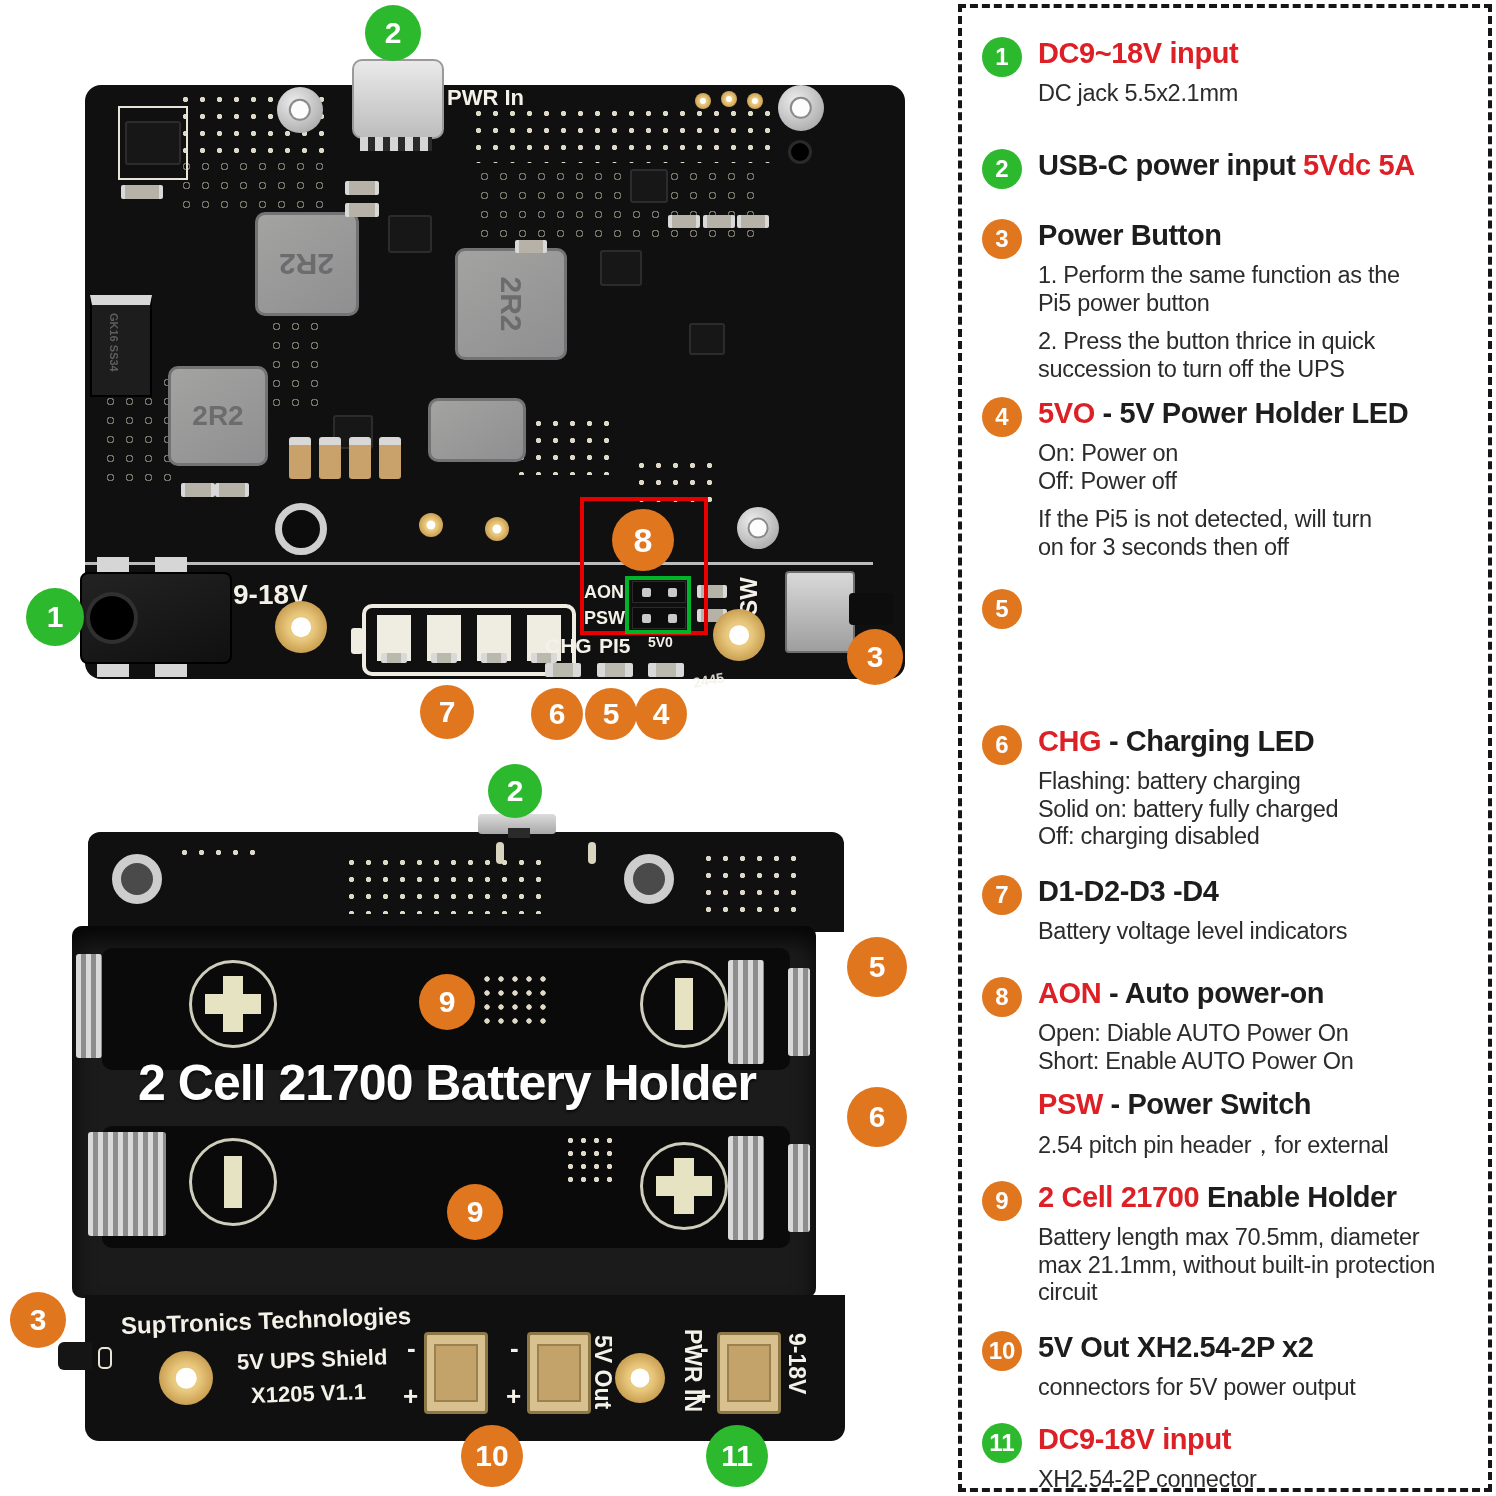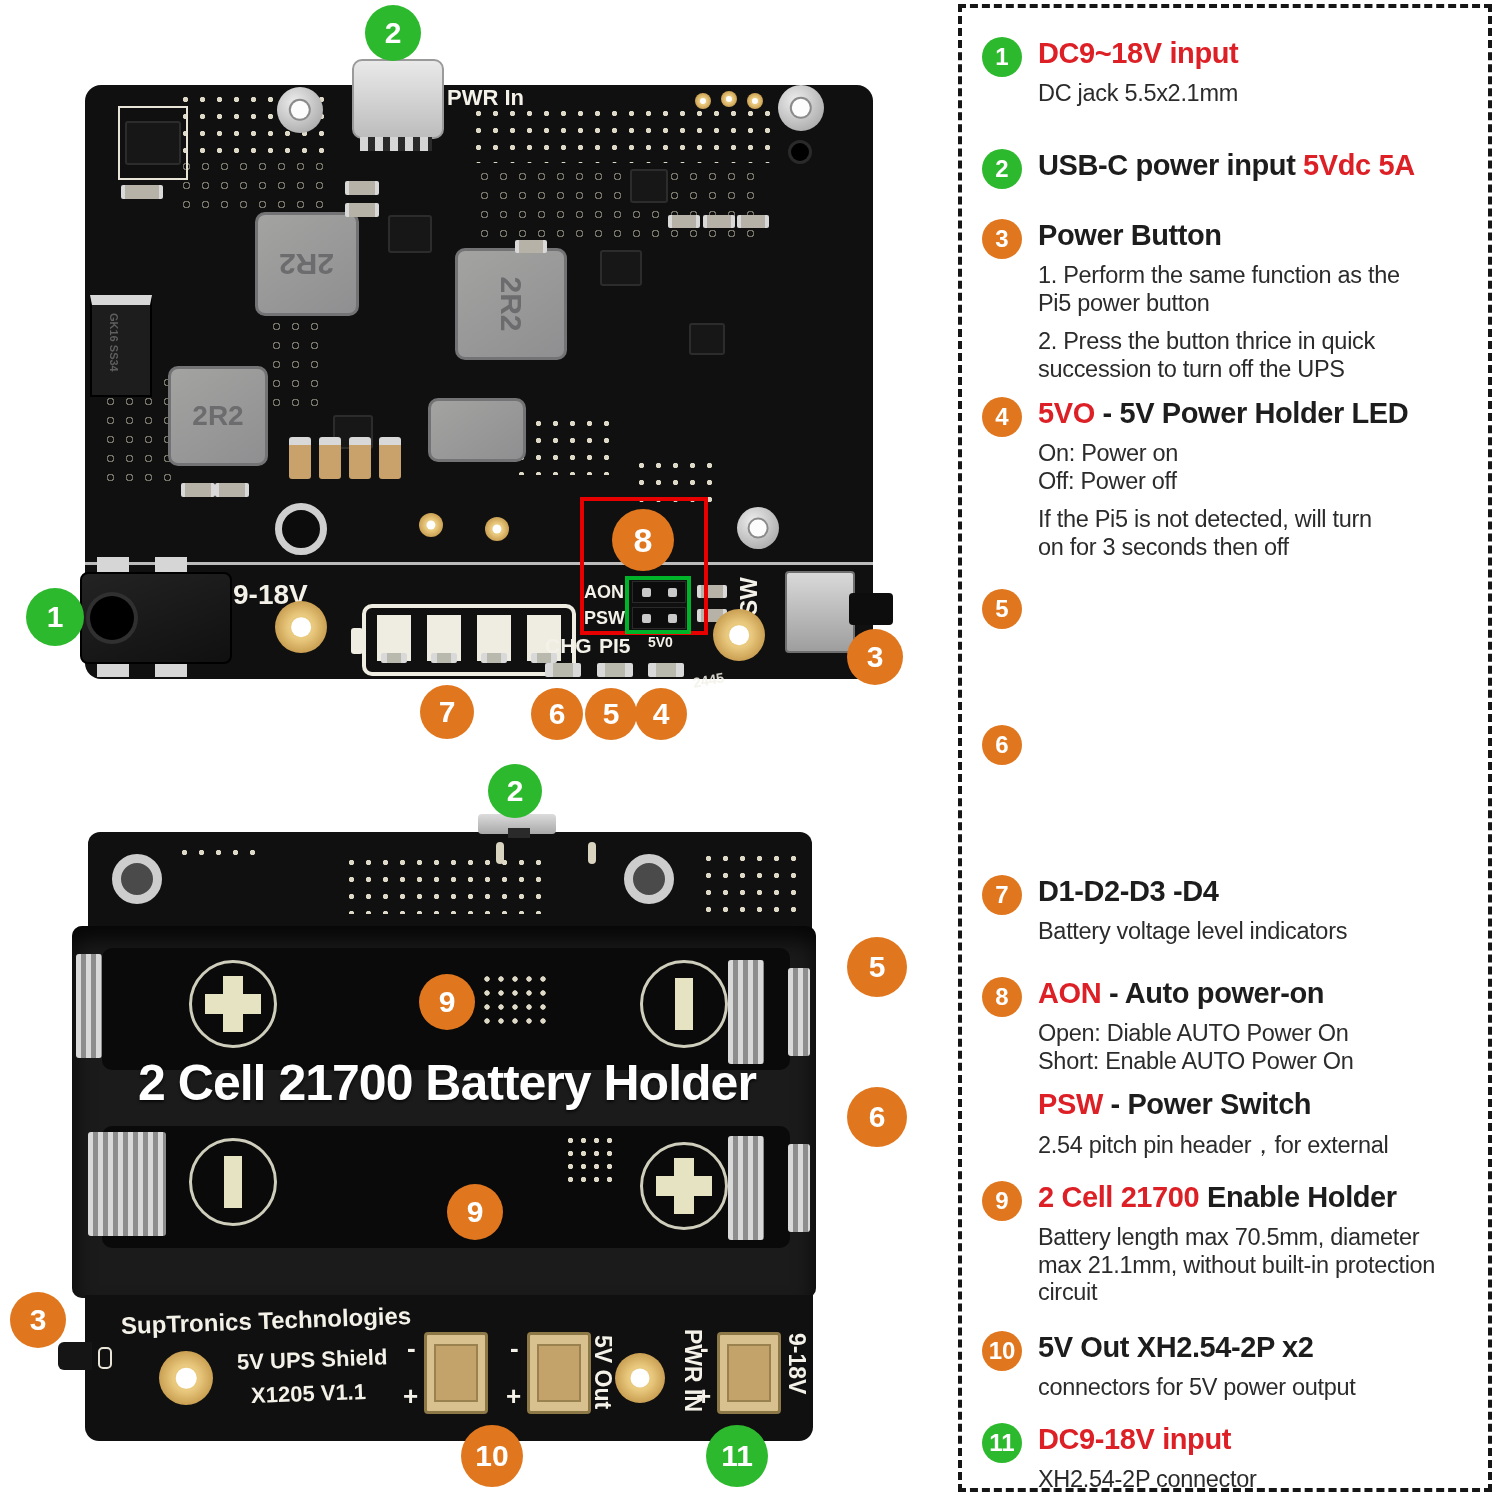--- a/index.html
+++ b/index.html
@@ -21,21 +21,21 @@
        justify-content:center;margin-top:1px;}
   .bg-g{background:#2db92d;} .bg-o{background:#e0771f;}
   .licol{margin-left:16px;}
   .ltitle{font-size:29px;font-weight:bold;letter-spacing:-0.4px;line-height:1.08;
           white-space:nowrap;color:#1d1d1d;margin-top:2px;}
   .ltitle .red{color:#dd1f26;} .ltitle .blk{color:#1d1d1d;}
   .lpar{margin-top:11px;}
   .lline{font-size:23.5px;color:#2b2b2b;line-height:1.17;letter-spacing:-0.3px;
          white-space:nowrap;}
   
-  .board{position:absolute;background:#101010;}
+  .board{position:absolute;background:#101010;padding-left:32px;}
   .dots{background-image:radial-gradient(circle,rgba(240,235,215,.92) 2.4px,transparent 3px);
         background-size:17px 17px;}
   .dots-o{background-image:radial-gradient(circle,rgba(190,185,165,.0) 1px,transparent 1.4px),
           radial-gradient(circle,transparent 2.4px,rgba(200,195,175,.55) 2.6px,rgba(200,195,175,.55) 3.6px,transparent 4px);
           background-size:19px 19px;}
   .silk{color:#f3f1e8;font-weight:bold;position:absolute;line-height:1;}
   .ind{position:absolute;background:linear-gradient(145deg,#a3a3a1,#8f8f91);
        border:3px solid #737375;border-radius:10px;display:flex;align-items:center;
        justify-content:center;color:#6c6c6e;font-weight:bold;}
   .screw{position:absolute;border-radius:50%;background:radial-gradient(circle at 38% 34%,#ededed,#9b9b9b);}
@@ -310,20 +310,28 @@
               <div class="lline">If the Pi5 is not detected, will turn</div>
               <div class="lline">on for 3 seconds then off</div>
             </div>
           </div>
         </div>
         <div class="li" style="top: 580px;">
           <div class="num bg-o">5</div>
         </div>
         <div class="li" style="top: 716px;">
           <div class="num bg-o">6</div>
+          <div class="licol">
+            <div class="ltitle"><span class="red">CHG</span><span class="blk"> - Charging LED</span></div>
+            <div class="lpar">
+              <div class="lline">Flashing: battery charging</div>
+              <div class="lline">Solid on: battery fully charged</div>
+              <div class="lline">Off: charging disabled</div>
+            </div>
+          </div>
         </div>
         <div class="li" style="top: 866px;">
           <div class="num bg-o">7</div>
           <div class="licol">
             <div class="ltitle"><span class="blk">D1-D2-D3 -D4</span></div>
             <div class="lpar">
               <div class="lline">Battery voltage level indicators</div>
             </div>
           </div>
         </div>

